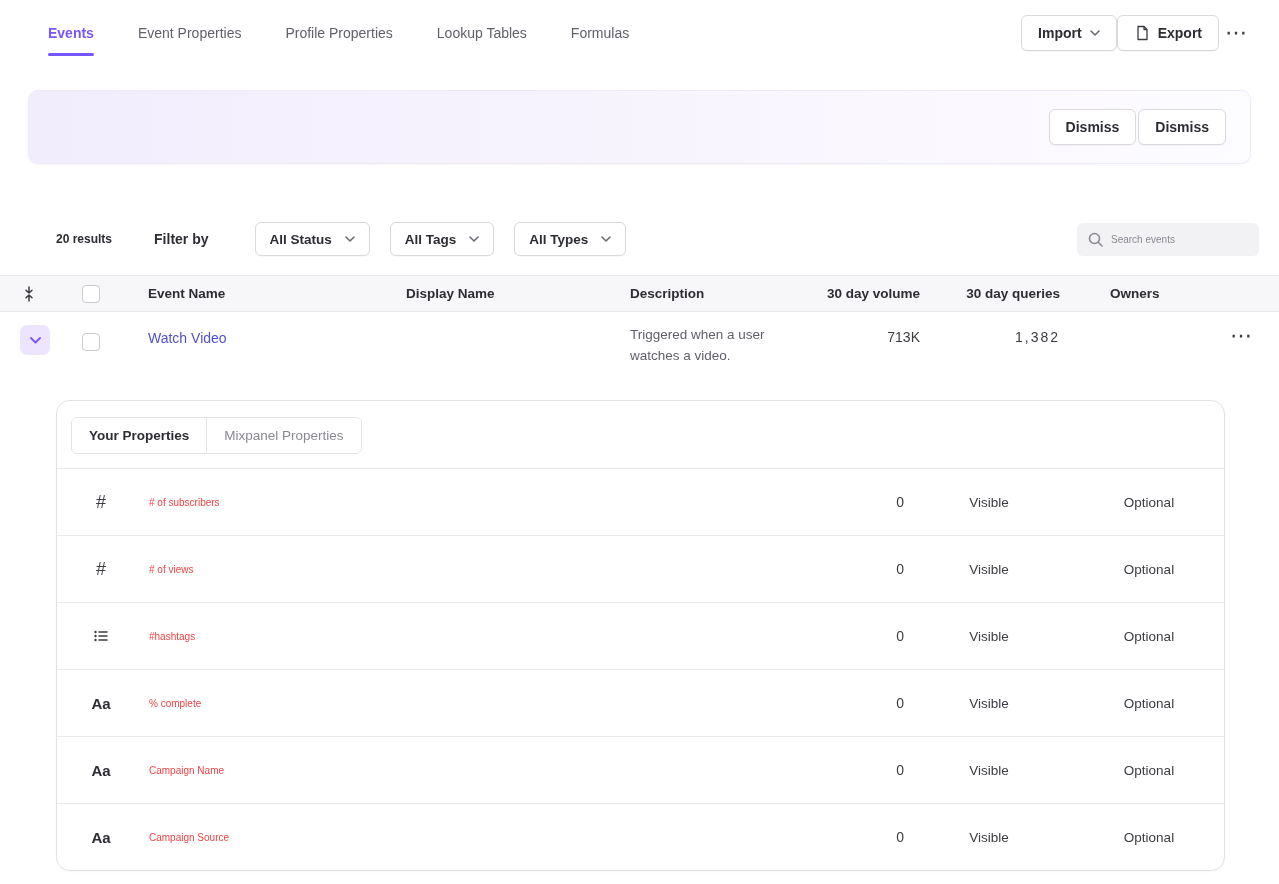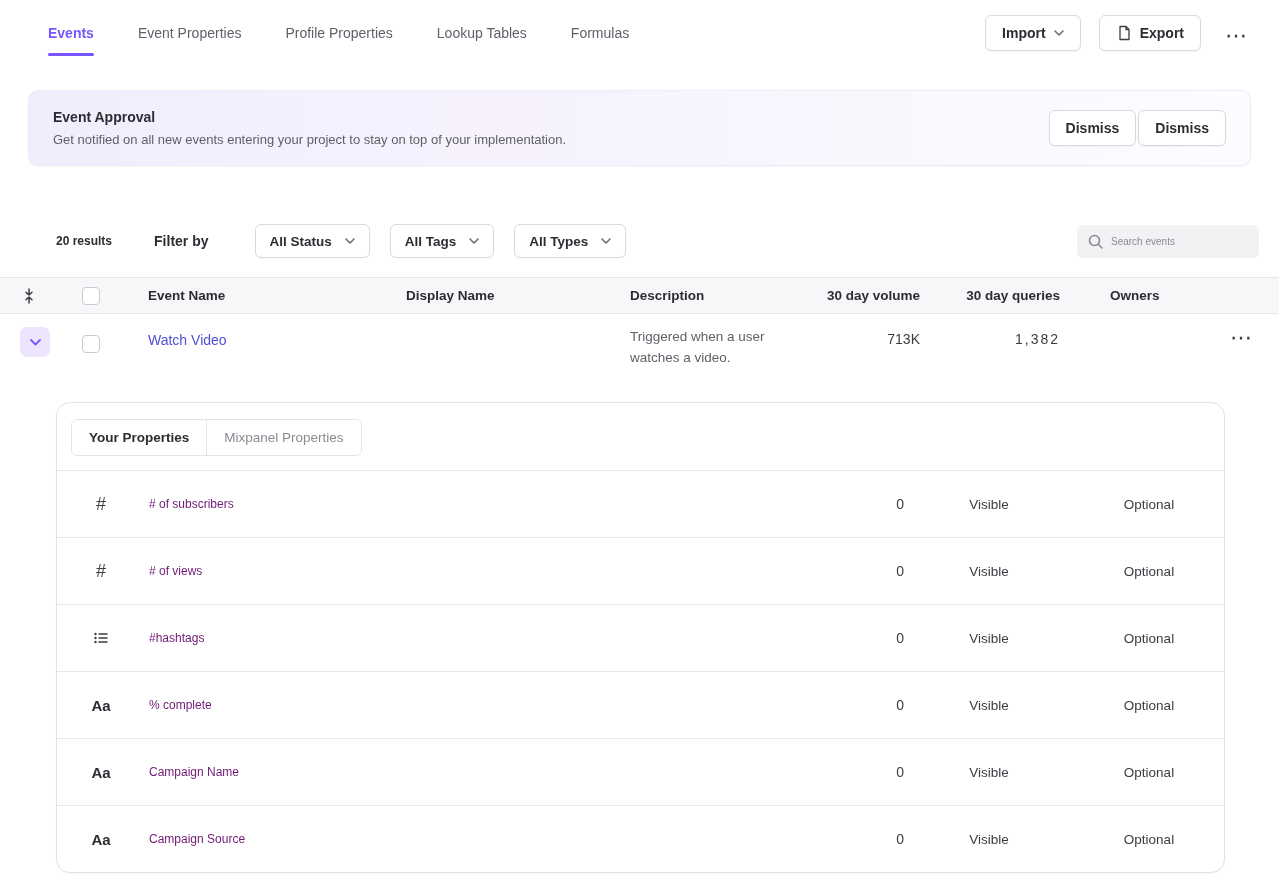--- a/index.html
+++ b/index.html
@@ -8,21 +8,21 @@
 
   
   .topnav { display: flex; align-items: center; height: 66px; padding: 0 26px 0 48px;
     background: #fff; }
   .tabs { display: flex; align-items: center; gap: 44px; height: 100%; }
   .tab { position: relative; display: flex; align-items: center; height: 100%;
     font-size: 14px; color: #60606a; cursor: pointer; text-decoration: none; }
   .tab.active { color: #7856ff; font-weight: 700; }
   .tab.active::after { content: ""; position: absolute; left: 0; right: 0; bottom: 10px;
     height: 3px; border-radius: 2px; background: #7856ff; }
-  .nav-actions { margin-left: auto; display: flex; align-items: flex-end; gap: 18px; }
+  .nav-actions { margin-left: auto; display: flex; align-items: center; }
   .btn { display: inline-flex; align-items: center; gap: 8px; background: #fff;
     border: 1px solid #d9d9de; border-radius: 6px; height: 36px; padding: 0 16px;
     font-family: inherit; font-size: 14px; font-weight: 700; color: #2c2c33;
     box-shadow: 0 1px 1px rgba(20,20,43,.04); cursor: pointer; }
   .more-btn { border: none; background: transparent; font-size: 22px; line-height: 1;
     color: #3c3c43; cursor: pointer; padding: 4px 6px; }
 
   
   .banner { margin: 24px 28px 0; display: flex; align-items: center;
     padding: 18px 24px; border-radius: 10px; border: 1px solid #eeeaf9;
@@ -81,21 +81,21 @@
     border: 1px solid #e4e4e8; border-radius: 6px; overflow: hidden; }
   .ptab { padding: 10px 17px; font-size: 13.5px; color: #8a8a93; background: #fff;
     cursor: pointer; }
   .ptab + .ptab { border-left: 1px solid #e4e4e8; }
   .ptab.active { color: #2c2c33; font-weight: 700; }
   .prop-row { display: grid; grid-template-columns: 88px 1fr 80px 170px 150px;
     align-items: center; height: 67px; border-top: 1px solid #e9e9ec; }
   .prop-icon { justify-self: center; color: #3c3c43; }
   .icon-hash { font-size: 18px; font-weight: 400; color: #3c3c43; }
   .icon-text { font-size: 15px; font-weight: 700; color: #2c2c33; }
-  .prop-name { font-size: 12px; color: #701a75; padding-left: 4px;
+  .prop-name { font-size: 10px; color: #ef4444; padding-left: 4px;
     text-decoration: none; cursor: pointer; }
   .prop-value { text-align: right; font-size: 14px; color: #3c3c43; }
   .prop-flag { text-align: center; font-size: 13.5px; color: #3c3c43; }
 
   svg { display: block; }
 </style>
 </head>
 <body>
 
 <nav class="topnav">
@@ -122,24 +122,20 @@
             <path d="M10 1.5v3h3" fill="none" stroke="#3c3c43" stroke-width="1.3" stroke-linejoin="round"></path>
           </svg>
       </span>
       <span>Export</span>
     </button>
     <button class="more-btn">⋯</button>
   </div>
 </nav>
 
 <section class="banner">
-  <div>
-    <div class="banner-title">Event Approval</div>
-    <div class="banner-desc">Get notified on all new events entering your project to stay on top of your implementation.</div>
-  </div>
   <div class="banner-actions">
     <button class="btn">Dismiss</button>
     <button class="btn">Dismiss</button>
   </div>
 </section>
 
 <div class="filter-row">
   <span class="results">20 results</span>
   <span class="filter-by">Filter by</span>
   <button class="dropdown">

